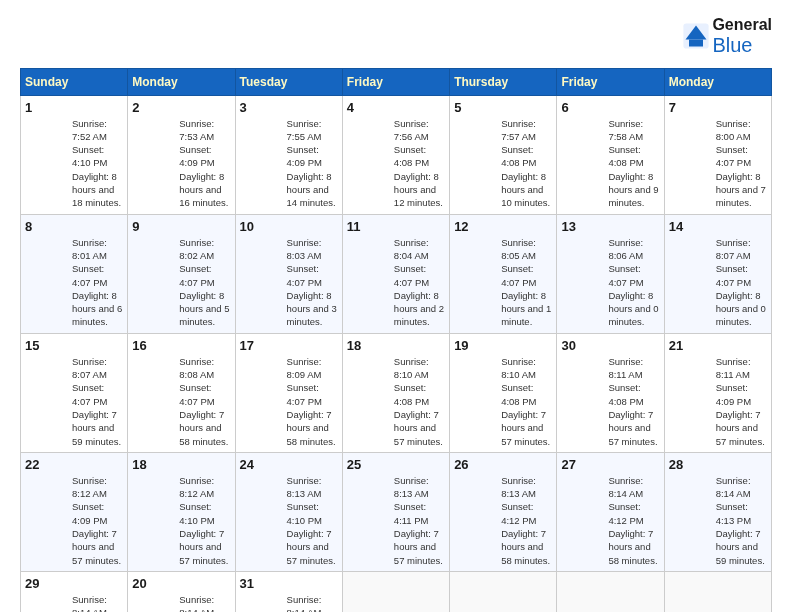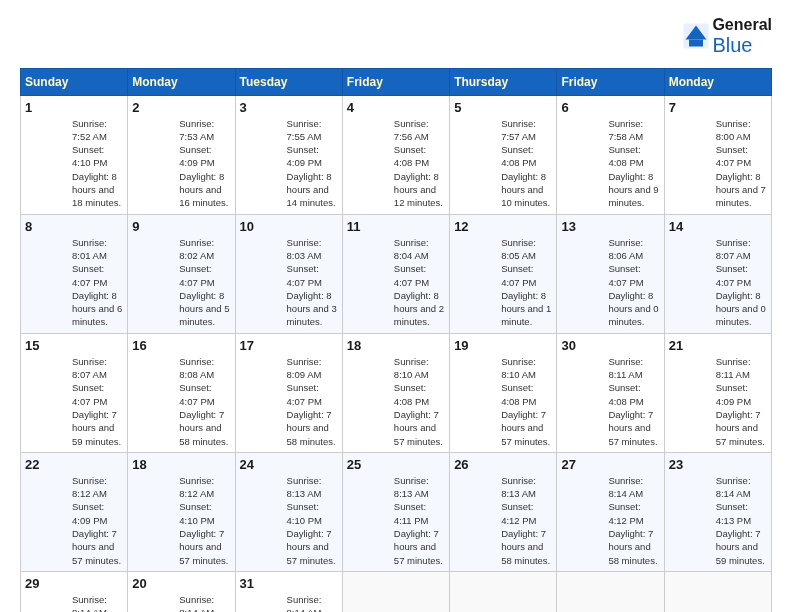--- a/index.html
+++ b/index.html
@@ -338,21 +338,21 @@
         </td>
           <td>
           <span class="cell-date">27</span>
           <div class="cell-info">
             Sunrise: 8:14 AM<br>
             Sunset: 4:12 PM<br>
             Daylight: 7 hours and 58 minutes.
           </div>
         </td>
           <td>
-          <span class="cell-date">23</span>
+          <span class="cell-date">28</span>
           <div class="cell-info">
             Sunrise: 8:14 AM<br>
             Sunset: 4:13 PM<br>
             Daylight: 7 hours and 59 minutes.
           </div>
         </td>
         </tr>
         <tr>
           <td>
           <span class="cell-date">29</span>

